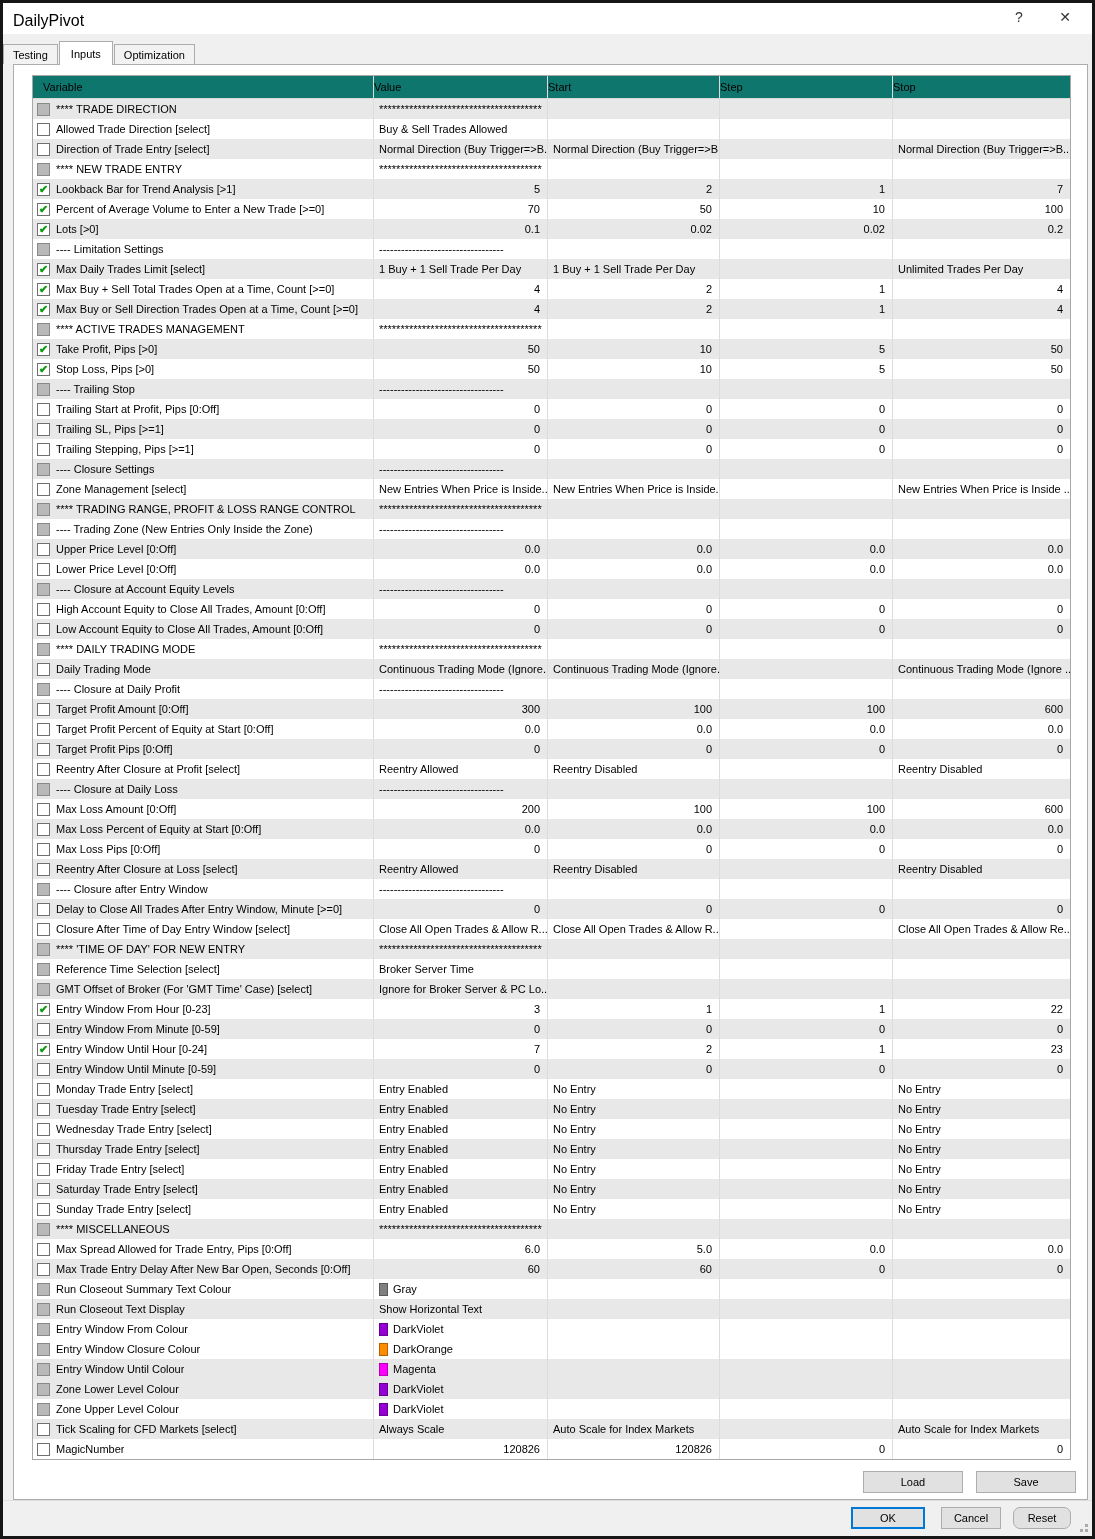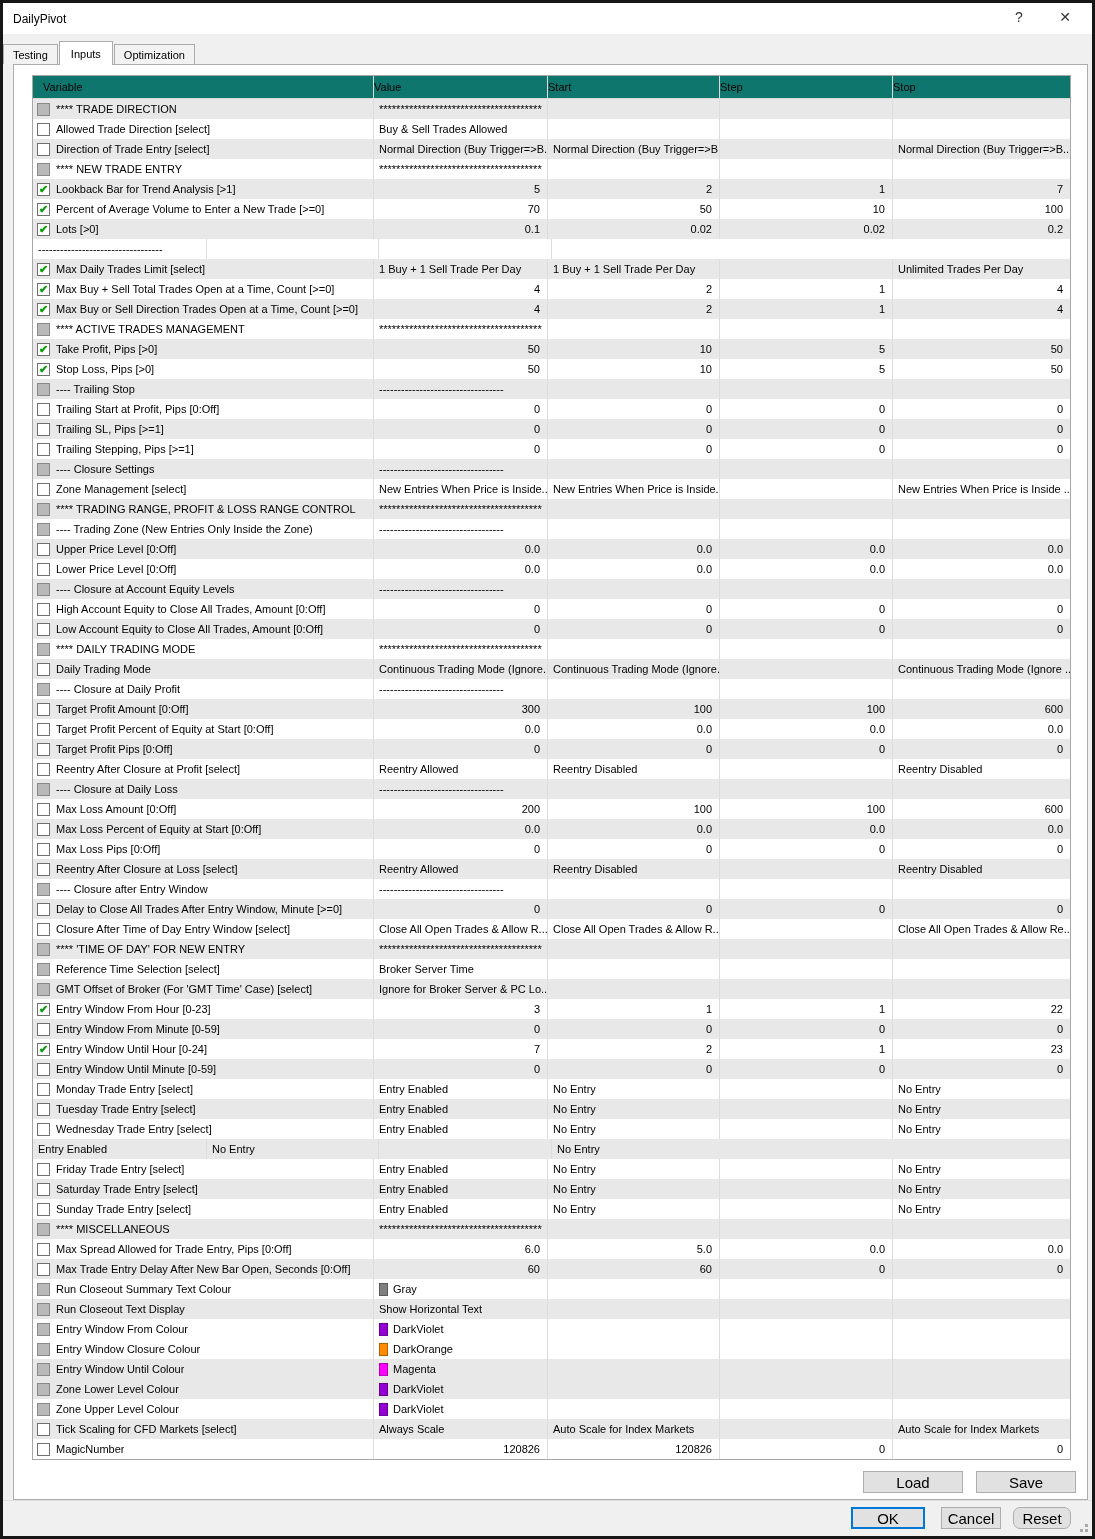--- a/index.html
+++ b/index.html
@@ -2,21 +2,21 @@
 <html><head>
 <meta charset="utf-8">
 <style>
   * { box-sizing: border-box; margin: 0; padding: 0; }
   html,body { width:1095px; height:1539px; }
   body { font-family:"Liberation Sans", sans-serif; font-size:11px; color:#000; }
   .window { position:relative; width:1095px; height:1539px; background:#f0f0f0; border:3px solid #161616; overflow:hidden; }
 
   
   .titlebar { position:absolute; left:0; top:0; right:0; height:31px; background:#ffffff; }
-  .titlebar .title { position:absolute; left:10px; top:9px; font-size:12px; }
+  .titlebar .title { position:absolute; left:10px; top:9px; font-size:16px; }
   .titlebar .cap { position:absolute; top:6px; width:30px; height:20px; text-align:center; font-size:14px; color:#333; cursor:default; }
   .cap.help { right:58px; }
   .cap.close { right:12px; }
 
   
   .tabs { position:absolute; left:0; top:38px; display:flex; align-items:flex-end; z-index:3; }
   .tab { height:20px; padding:0 9px; display:flex; align-items:center; background:#f2f2f2; border:1px solid #acacac; border-bottom:none; margin-right:1px; }
   .tab.active { height:24px; background:#ffffff; position:relative; z-index:4; margin-bottom:-1px; padding:0 11px; }
 
   
@@ -42,21 +42,21 @@
   .varcell { display:flex; align-items:center; }
   .cb { flex:none; width:13px; height:13px; margin:0 6px 0 4px; background:#fff; border:1px solid #707070;
         display:flex; align-items:center; justify-content:center; font-size:11px; line-height:11px; color:#0c9b0c; font-weight:bold; }
   .cb.disabled { background:#b9b9b9; border-color:#898989; }
   .lbl { overflow:hidden; white-space:nowrap; }
   .txt { padding-left:5px; text-align:left; }
   .num { padding-right:7px; text-align:right; }
   .swatch { display:inline-block; width:9px; height:13px; margin:0 5px 0 0; vertical-align:-3px; border:1px solid rgba(0,0,0,.3); }
 
   
-  .btn { position:absolute; height:22px; background:#e1e1e1; border:1px solid #adadad; font-family:"Liberation Sans",sans-serif; font-size:15px; color:#000; text-align:center; }
+  .btn { position:absolute; height:22px; background:#e1e1e1; border:1px solid #adadad; font-family:"Liberation Sans",sans-serif; font-size:11px; color:#000; text-align:center; }
   .btn-load { right:124px; bottom:6px; width:100px; }
   .btn-save { right:11px;  bottom:6px; width:100px; }
 
   
   .bottombar { position:absolute; left:0; right:0; bottom:0; height:36px; background:#f0f0f0; border-top:1px solid #dfdfdf; }
   .bottombar .btn { top:6px; height:22px; }
   .btn-ok { left:848px; width:74px; border:2px solid #0078d7; }
   .btn-cancel { left:938px; width:60px; }
   .btn-reset { left:1010px; width:58px;border-radius:7px; }
   .grip { position:absolute; right:4px; bottom:4px; width:3px; height:3px; background:#ababab;
@@ -153,20 +153,24 @@
             <div class="cell c-var varcell">
               <span class="cb checked">✔</span>
               <span class="lbl">Lots [&gt;0]</span>
             </div>
             <div class="cell c-val num">0.1</div>
             <div class="cell c-start num">0.02</div>
             <div class="cell c-step num">0.02</div>
             <div class="cell c-stop num">0.2</div>
           </div>
           <div class="row odd">
+            <div class="cell c-var varcell">
+              <span class="cb disabled"></span>
+              <span class="lbl">---- Limitation Settings</span>
+            </div>
             <div class="cell c-val txt">----------------------------------</div>
             <div class="cell c-start txt"></div>
             <div class="cell c-step txt"></div>
             <div class="cell c-stop txt"></div>
           </div>
           <div class="row even">
             <div class="cell c-var varcell">
               <span class="cb checked">✔</span>
               <span class="lbl">Max Daily Trades Limit [select]</span>
             </div>
@@ -599,20 +603,24 @@
             <div class="cell c-var varcell">
               <span class="cb unchecked"></span>
               <span class="lbl">Wednesday Trade Entry [select]</span>
             </div>
             <div class="cell c-val txt">Entry Enabled</div>
             <div class="cell c-start txt">No Entry</div>
             <div class="cell c-step txt"></div>
             <div class="cell c-stop txt">No Entry</div>
           </div>
           <div class="row even">
+            <div class="cell c-var varcell">
+              <span class="cb unchecked"></span>
+              <span class="lbl">Thursday Trade Entry [select]</span>
+            </div>
             <div class="cell c-val txt">Entry Enabled</div>
             <div class="cell c-start txt">No Entry</div>
             <div class="cell c-step txt"></div>
             <div class="cell c-stop txt">No Entry</div>
           </div>
           <div class="row odd">
             <div class="cell c-var varcell">
               <span class="cb unchecked"></span>
               <span class="lbl">Friday Trade Entry [select]</span>
             </div>

